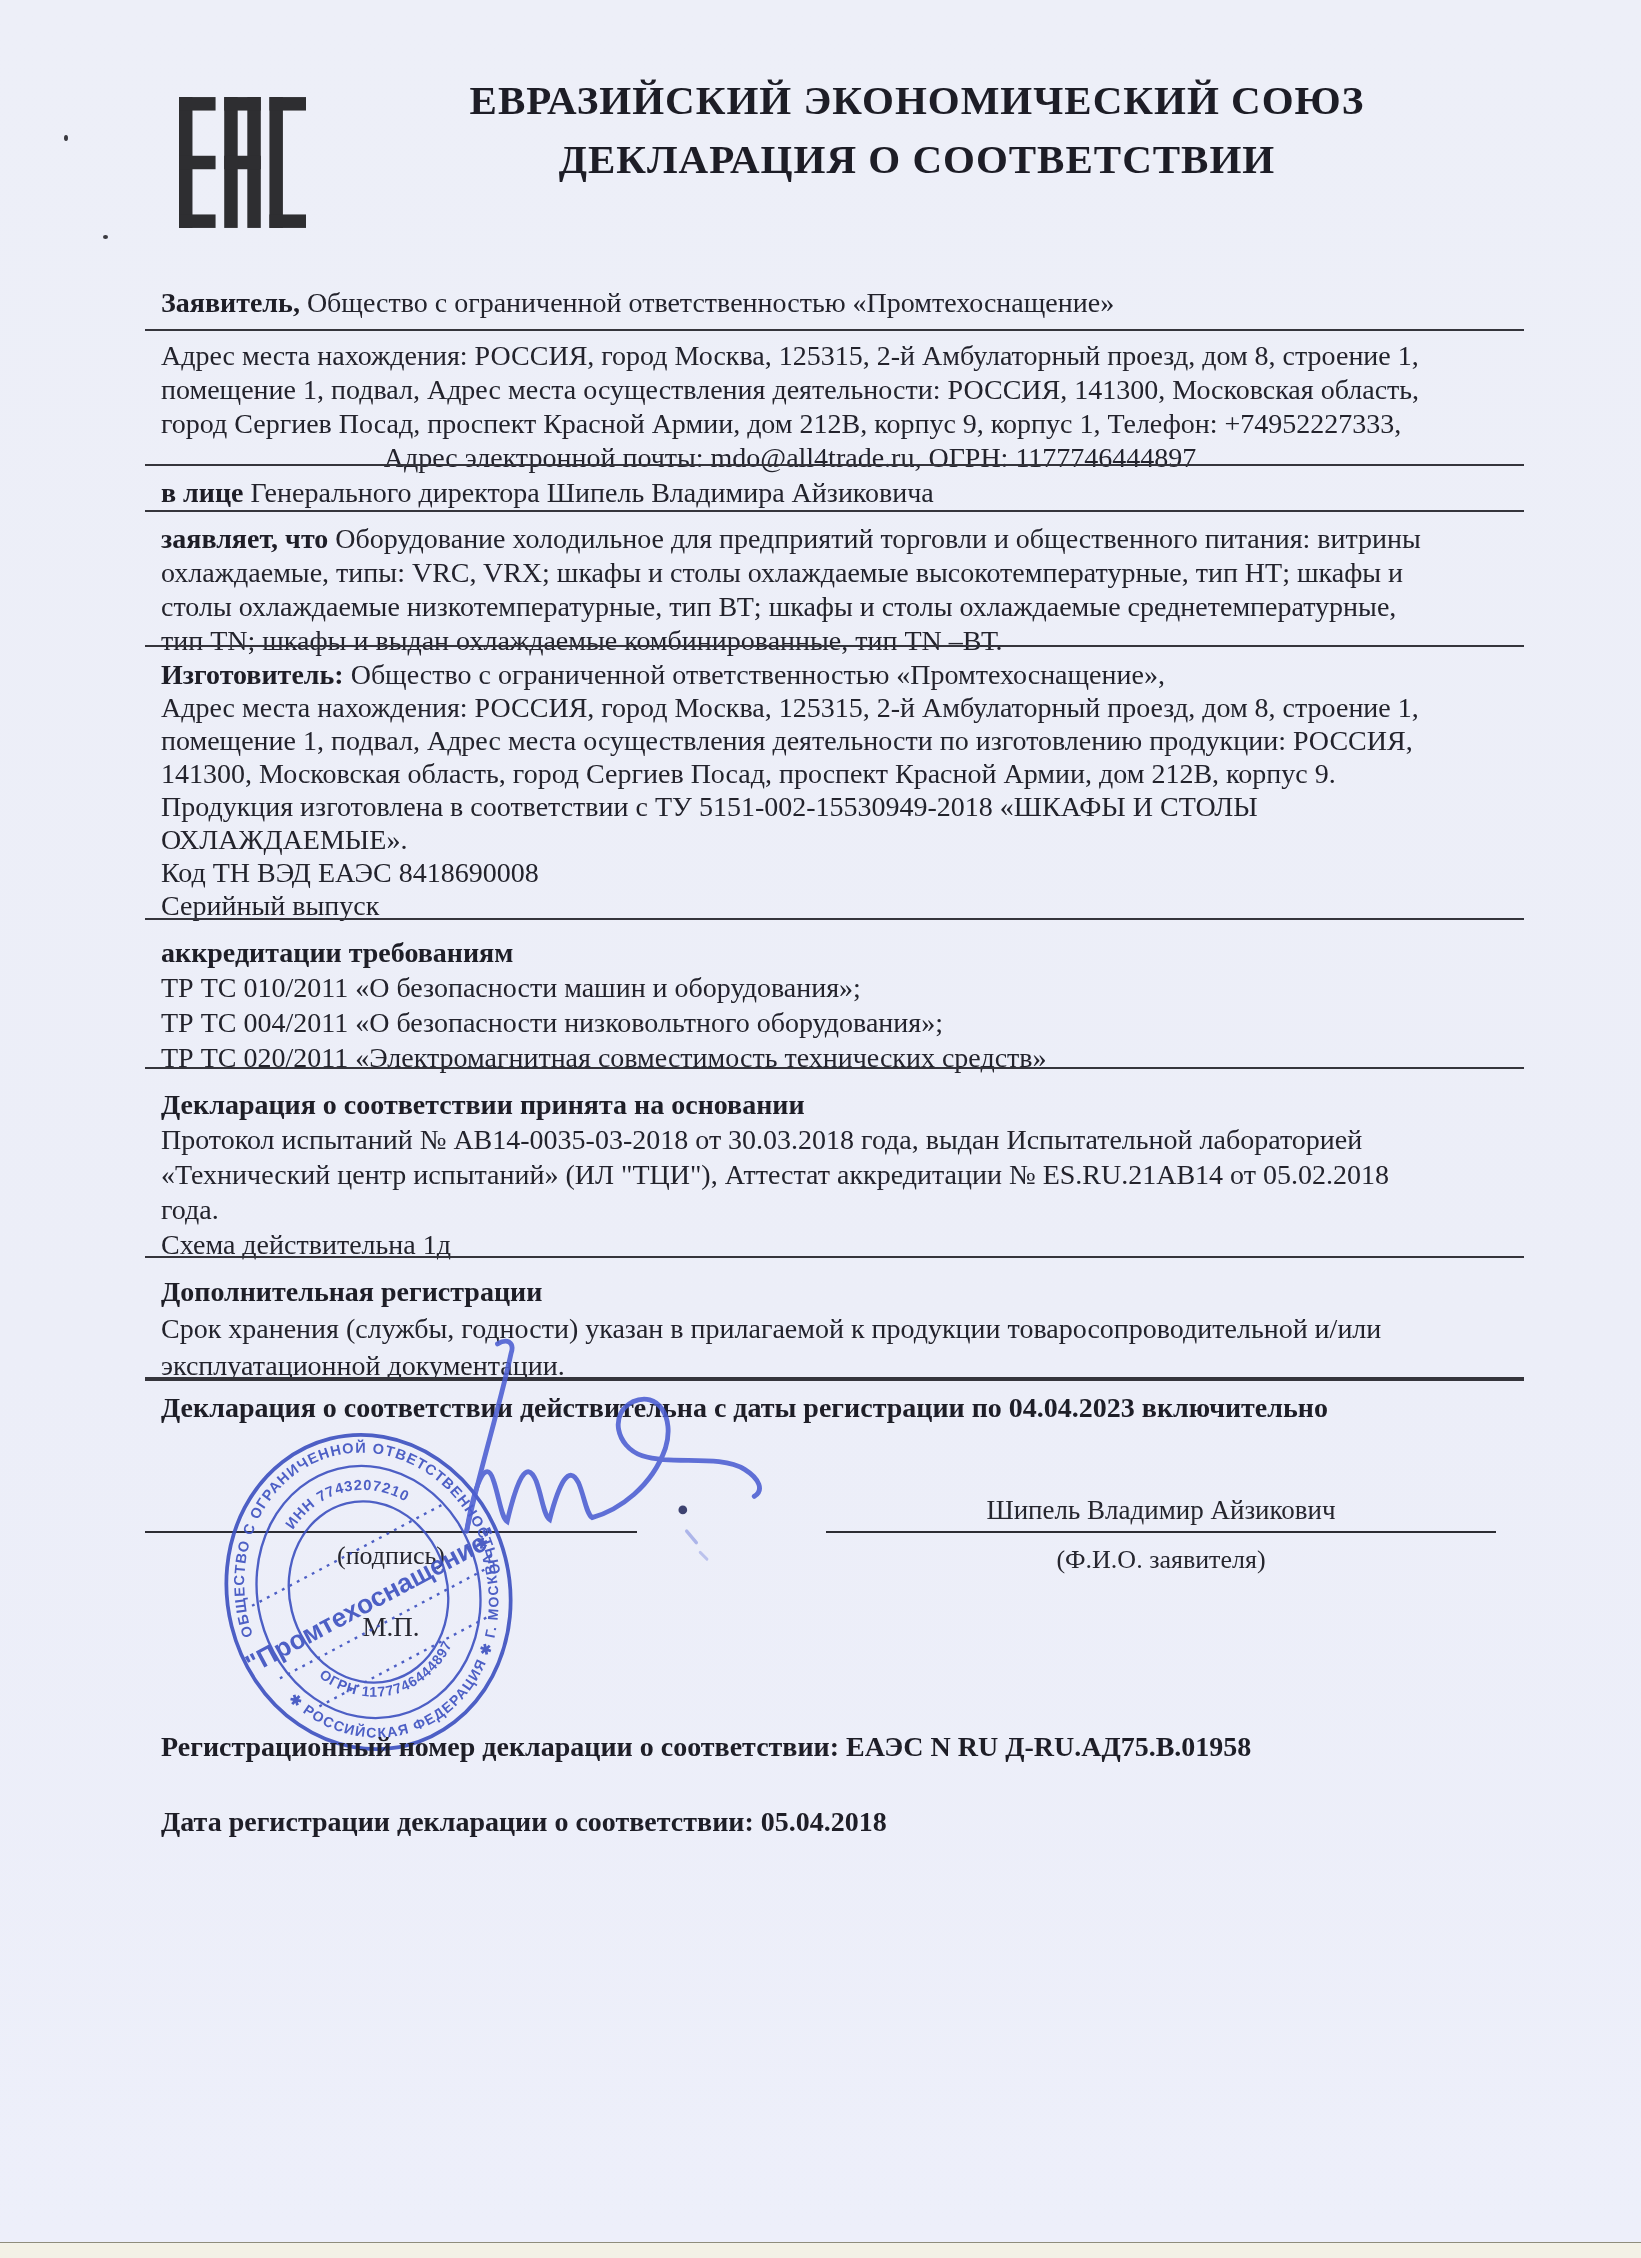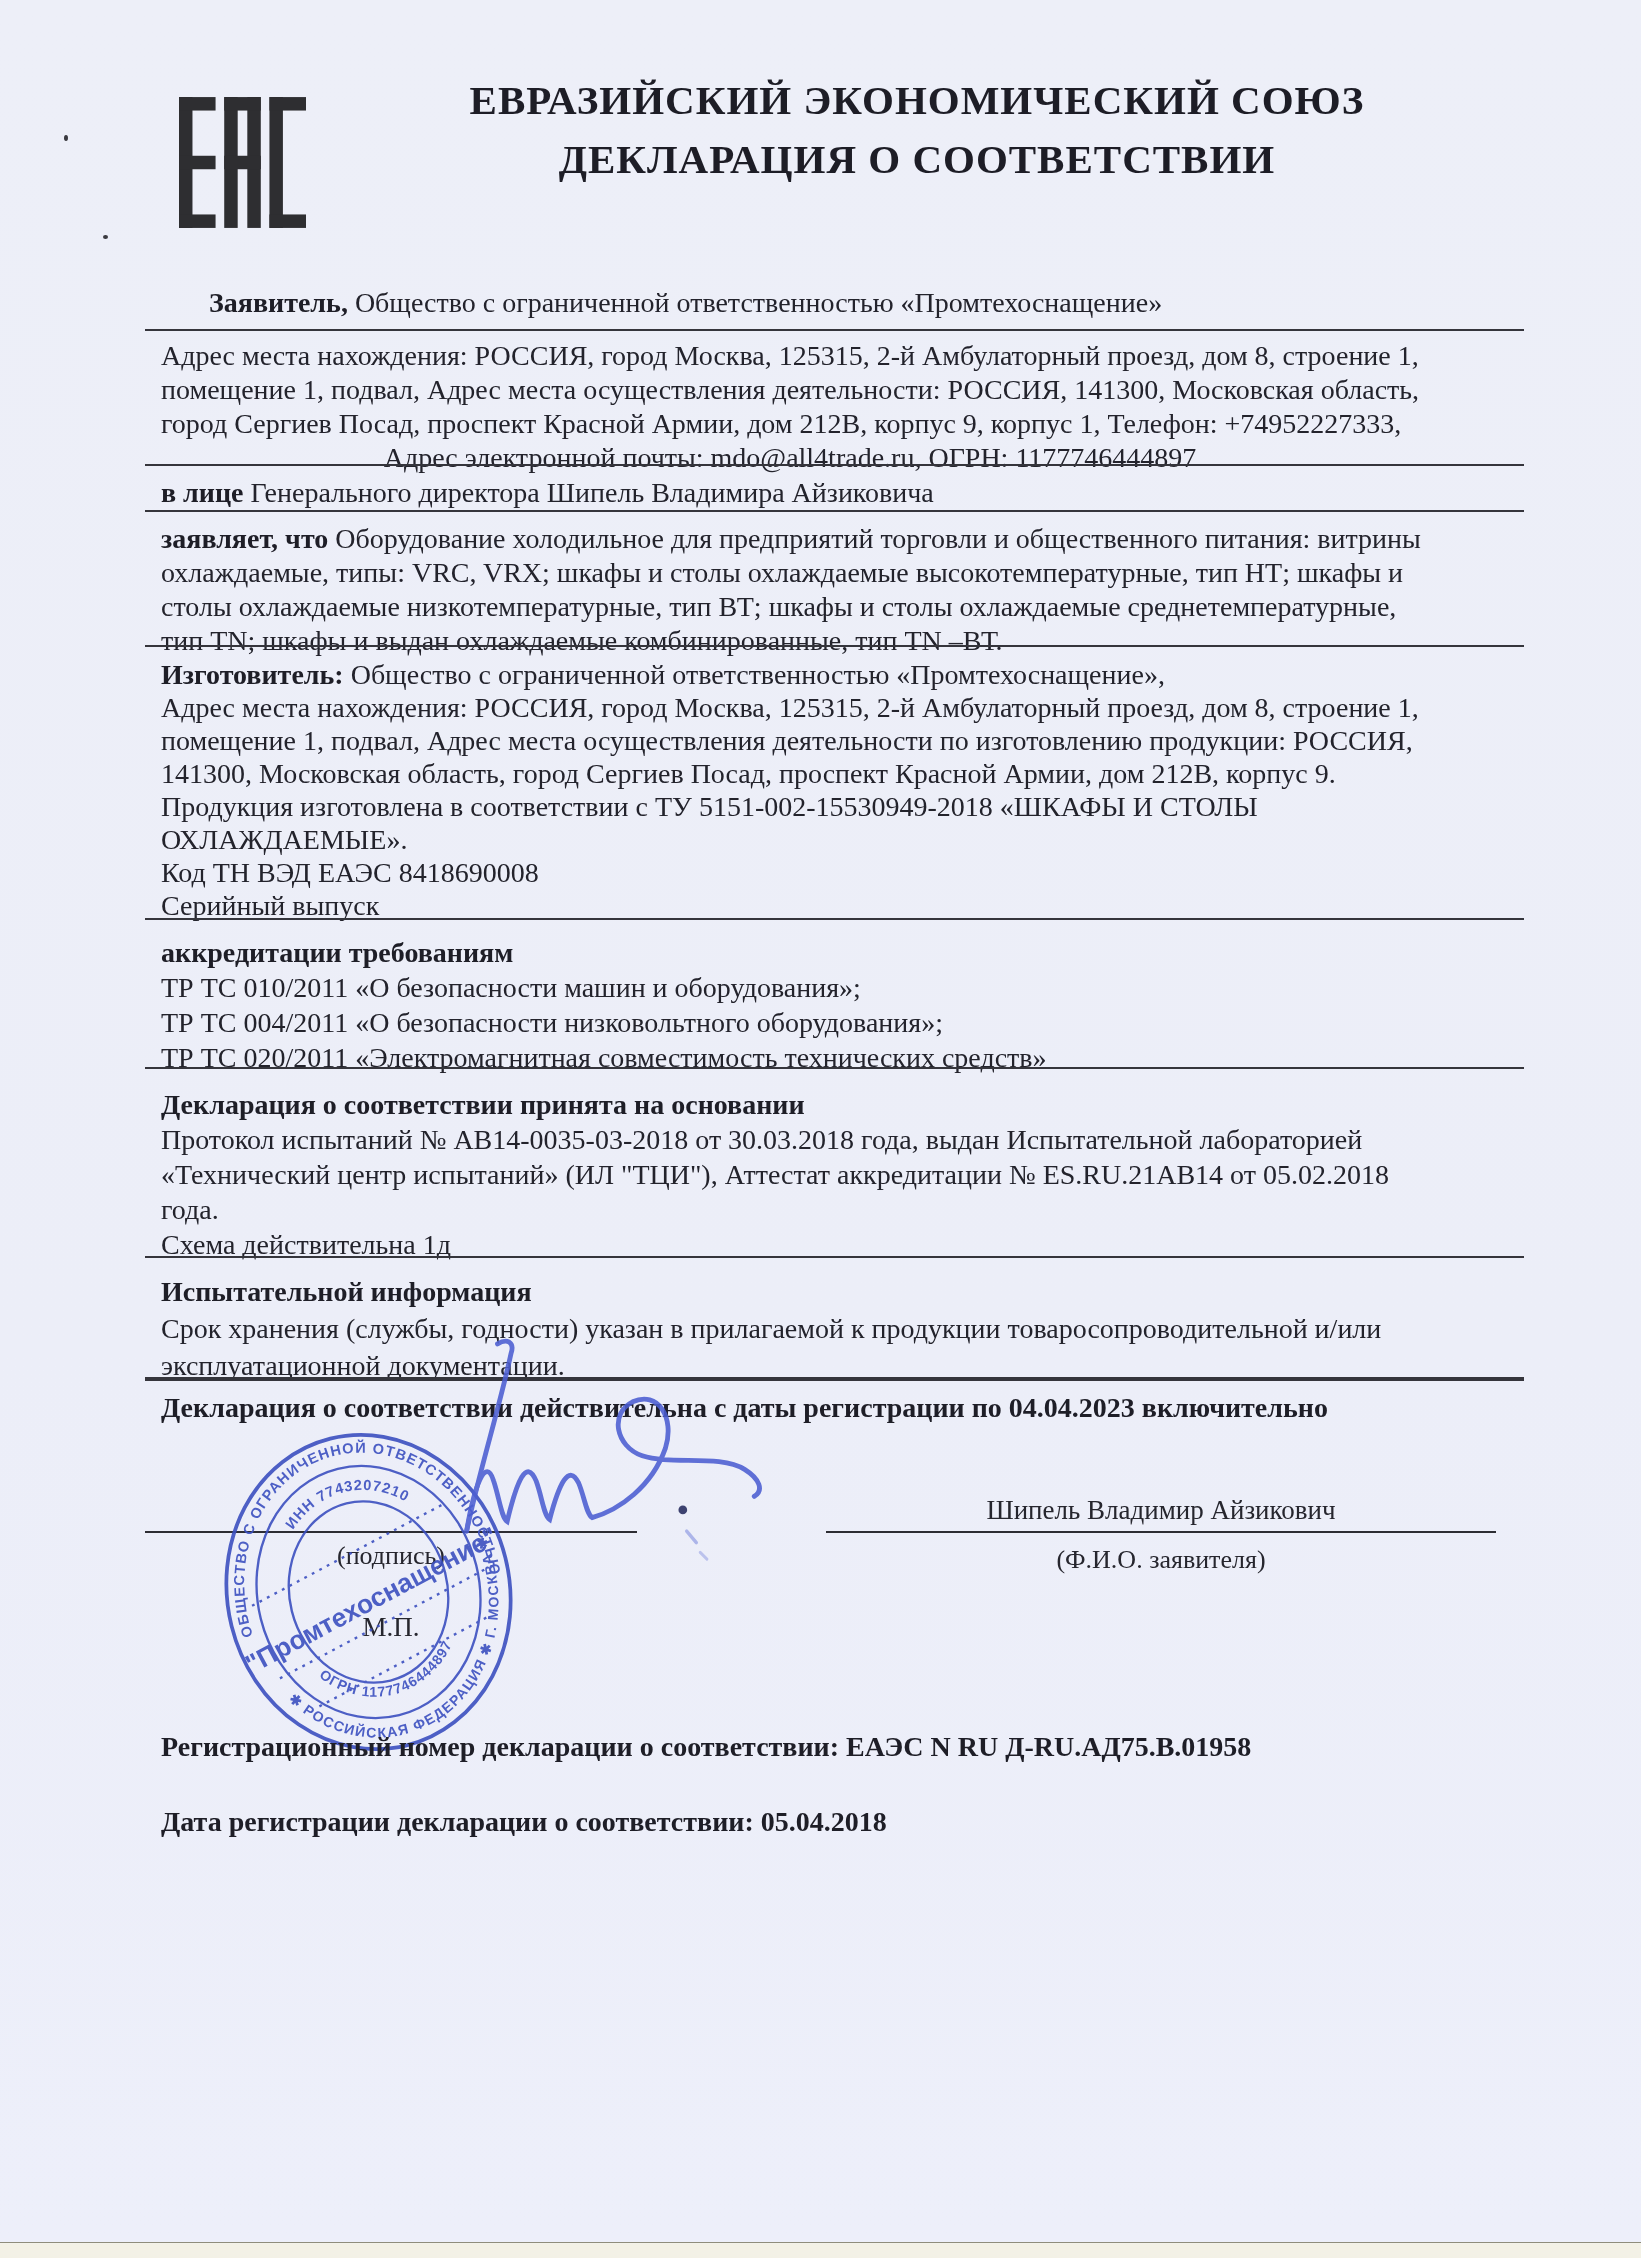--- a/index.html
+++ b/index.html
@@ -51,21 +51,21 @@
     </g>
   </svg>
 
   <div class="title-wrap">
     <div>ЕВРАЗИЙСКИЙ ЭКОНОМИЧЕСКИЙ СОЮЗ</div>
     <div>ДЕКЛАРАЦИЯ О СООТВЕТСТВИИ</div>
   </div>
 
   <div id="doc-body">
       <div class="block" style="top: 286px;">
-        <div class="line" style="height: 34px; line-height: 34px; margin-left: 48px;"><span class="b">Заявитель,</span> Общество с ограниченной ответственностью «Промтехоснащение»</div>
+        <div class="line" style="height: 34px; line-height: 34px;"><span class="b">Заявитель,</span> Общество с ограниченной ответственностью «Промтехоснащение»</div>
       </div>
       <div class="block" style="top: 339px;">
         <div class="line" style="height: 34px; line-height: 34px;">Адрес места нахождения: РОССИЯ, город Москва, 125315, 2-й Амбулаторный проезд, дом 8, строение 1,</div>
         <div class="line" style="height: 34px; line-height: 34px;">помещение 1, подвал, Адрес места осуществления деятельности: РОССИЯ, 141300, Московская область,</div>
         <div class="line" style="height: 34px; line-height: 34px;">город Сергиев Посад, проспект Красной Армии, дом 212В, корпус 9, корпус 1, Телефон: +74952227333,</div>
         <div class="line" style="height: 34px; line-height: 34px; text-align: center;">Адрес электронной почты: mdo@all4trade.ru, ОГРН: 1177746444897</div>
       </div>
       <div class="block" style="top: 476px;">
         <div class="line" style="height: 34px; line-height: 34px;"><span class="b">в лице</span> Генерального директора Шипель Владимира Айзиковича</div>
       </div>
@@ -92,21 +92,21 @@
         <div class="line" style="height: 35px; line-height: 35px;">ТР ТС 020/2011 «Электромагнитная совместимость технических средств»</div>
       </div>
       <div class="block" style="top: 1087px;">
         <div class="line" style="height: 35px; line-height: 35px;"><span class="b">Декларация о соответствии принята на основании</span></div>
         <div class="line" style="height: 35px; line-height: 35px;">Протокол испытаний № АВ14-0035-03-2018 от 30.03.2018 года, выдан Испытательной лабораторией</div>
         <div class="line" style="height: 35px; line-height: 35px;">«Технический центр испытаний» (ИЛ "ТЦИ"), Аттестат аккредитации № ES.RU.21АВ14 от 05.02.2018</div>
         <div class="line" style="height: 35px; line-height: 35px;">года.</div>
         <div class="line" style="height: 35px; line-height: 35px;">Схема действительна 1д</div>
       </div>
       <div class="block" style="top: 1273px;">
-        <div class="line" style="height: 37px; line-height: 37px;"><span class="b">Испытательной информация</span></div>
+        <div class="line" style="height: 37px; line-height: 37px;"><span class="b">Дополнительная регистрации</span></div>
         <div class="line" style="height: 37px; line-height: 37px;">Срок хранения (службы, годности) указан в прилагаемой к продукции товаросопроводительной и/или</div>
         <div class="line" style="height: 37px; line-height: 37px;">эксплуатационной документации.</div>
       </div>
       <div class="block" style="top: 1391px;">
         <div class="line" style="height: 34px; line-height: 34px;"><span class="b">Декларация о соответствии действительна с даты регистрации по 04.04.2023 включительно</span></div>
       </div>
       <div class="rule" style="top: 329px;"></div>
       <div class="rule" style="top: 464px;"></div>
       <div class="rule" style="top: 510px;"></div>
       <div class="rule" style="top: 645px;"></div>

